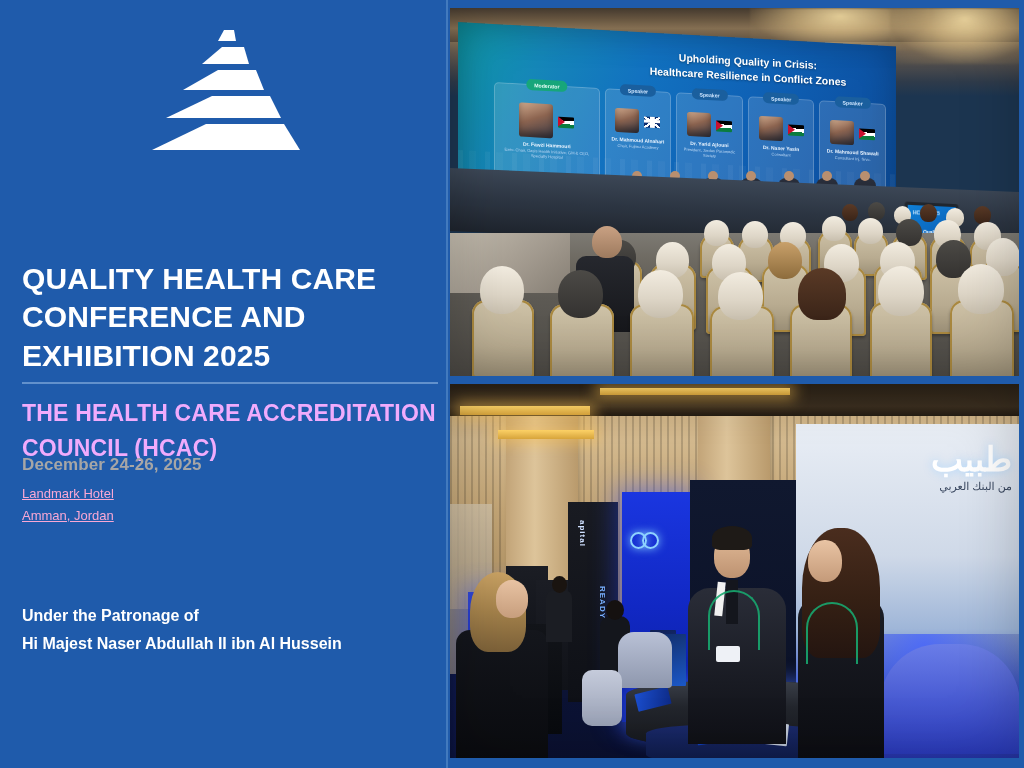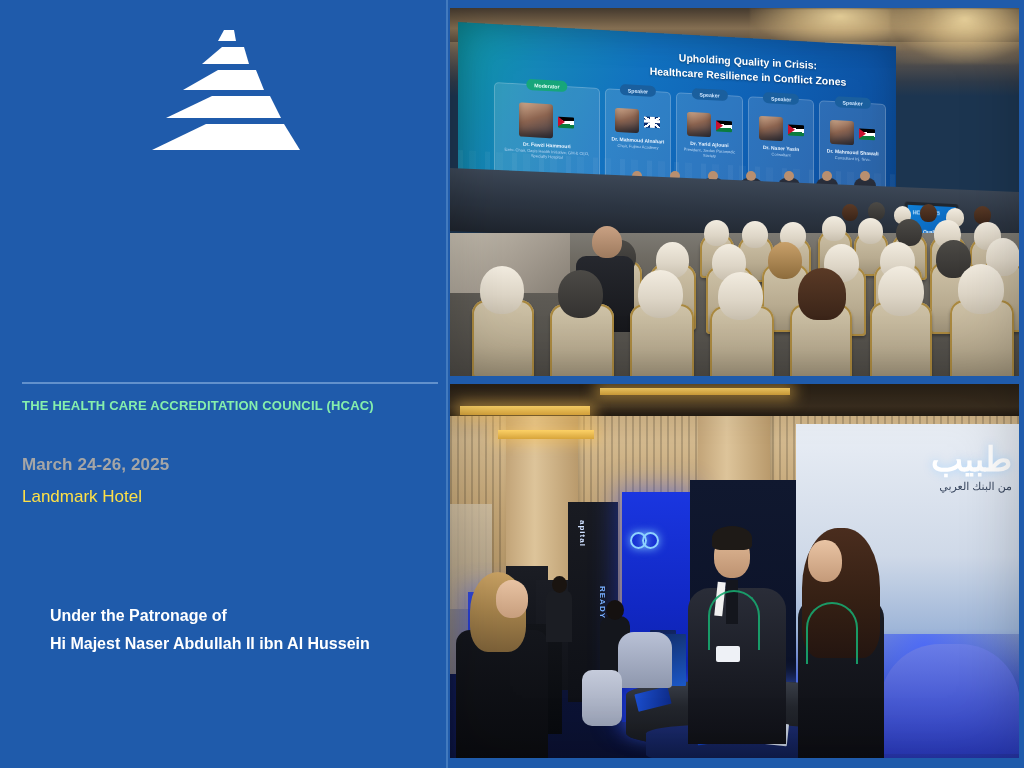--- a/index.html
+++ b/index.html
@@ -59,22 +59,22 @@
     left:22px; top:382px;
     width:416px; height:2px;
     background:#6f9bd1;
     opacity:.85;
   }
 
   .org{
     position:absolute;
     left:22px; top:396px;
     width:420px;
-    color:#86efac;
-    font-size:13px;
+    color:#f0abfc;
+    font-size:23px;
     font-weight:bold;
     line-height:1.52;
     letter-spacing:.2px;
   }
 
   .dates{
     position:absolute;
     left:22px; top:455px;
     color:#a6a6a6;
     font-size:17px;
@@ -82,35 +82,35 @@
     letter-spacing:.1px;
   }
 
   .detail-list{
     position:absolute;
     left:22px; top:483px;
     width:420px;
     list-style:none;
   }
   .detail-list li{
-    color:#fde047;
-    font-size:17px;
+    color:#f9a8d4;
+    font-size:13px;
     line-height:1.66;
     font-weight:normal;
+    text-decoration:underline;
   }
 
   .patronage{
     position:absolute;
     left:22px; top:602px;
     width:420px;
     color:#ffffff;
     font-size:16px;
     font-weight:bold;
     line-height:1.72;
-    margin-left:28px;
   }
 
   
   .photo{
     position:absolute;
     overflow:hidden;
     background:#0b2a4d;
   }
   .photo-top{
     left:450px; top:8px;
@@ -476,29 +476,31 @@
         <g fill="#ffffff">
           <path d="M74 10 L84 10 L86 21 L68 21 Z"></path>
           <path d="M72 27 L94 27 L99 44 L52 44 Z"></path>
           <path d="M68 50 L106 50 L114 70 L33 70 Z"></path>
           <path d="M62 76 L120 76 L131 98 L16 98 Z"></path>
           <path d="M56 104 L134 104 L150 130 L2 130 Z"></path>
         </g>
       </svg>
     </div>
 
+    <h1 class="headline">QUALITY HEALTH CARE CONFERENCE AND EXHIBITION 2025</h1>
 
     <div class="rule"></div>
 
     <div class="org">THE HEALTH CARE ACCREDITATION COUNCIL (HCAC)</div>
 
-    <div class="dates">March 24-26, 2025</div>
+    <div class="dates">December 24-26, 2025</div>
 
     <ul class="detail-list">
       <li>Landmark Hotel</li>
+      <li>Amman, Jordan</li>
     </ul>
 
     <div class="patronage">
       <div>Under the Patronage of</div>
       <div>Hi Majest Naser Abdullah II ibn Al Hussein</div>
     </div>
   </div>
 
   <div class="panel-divider"></div>
 

